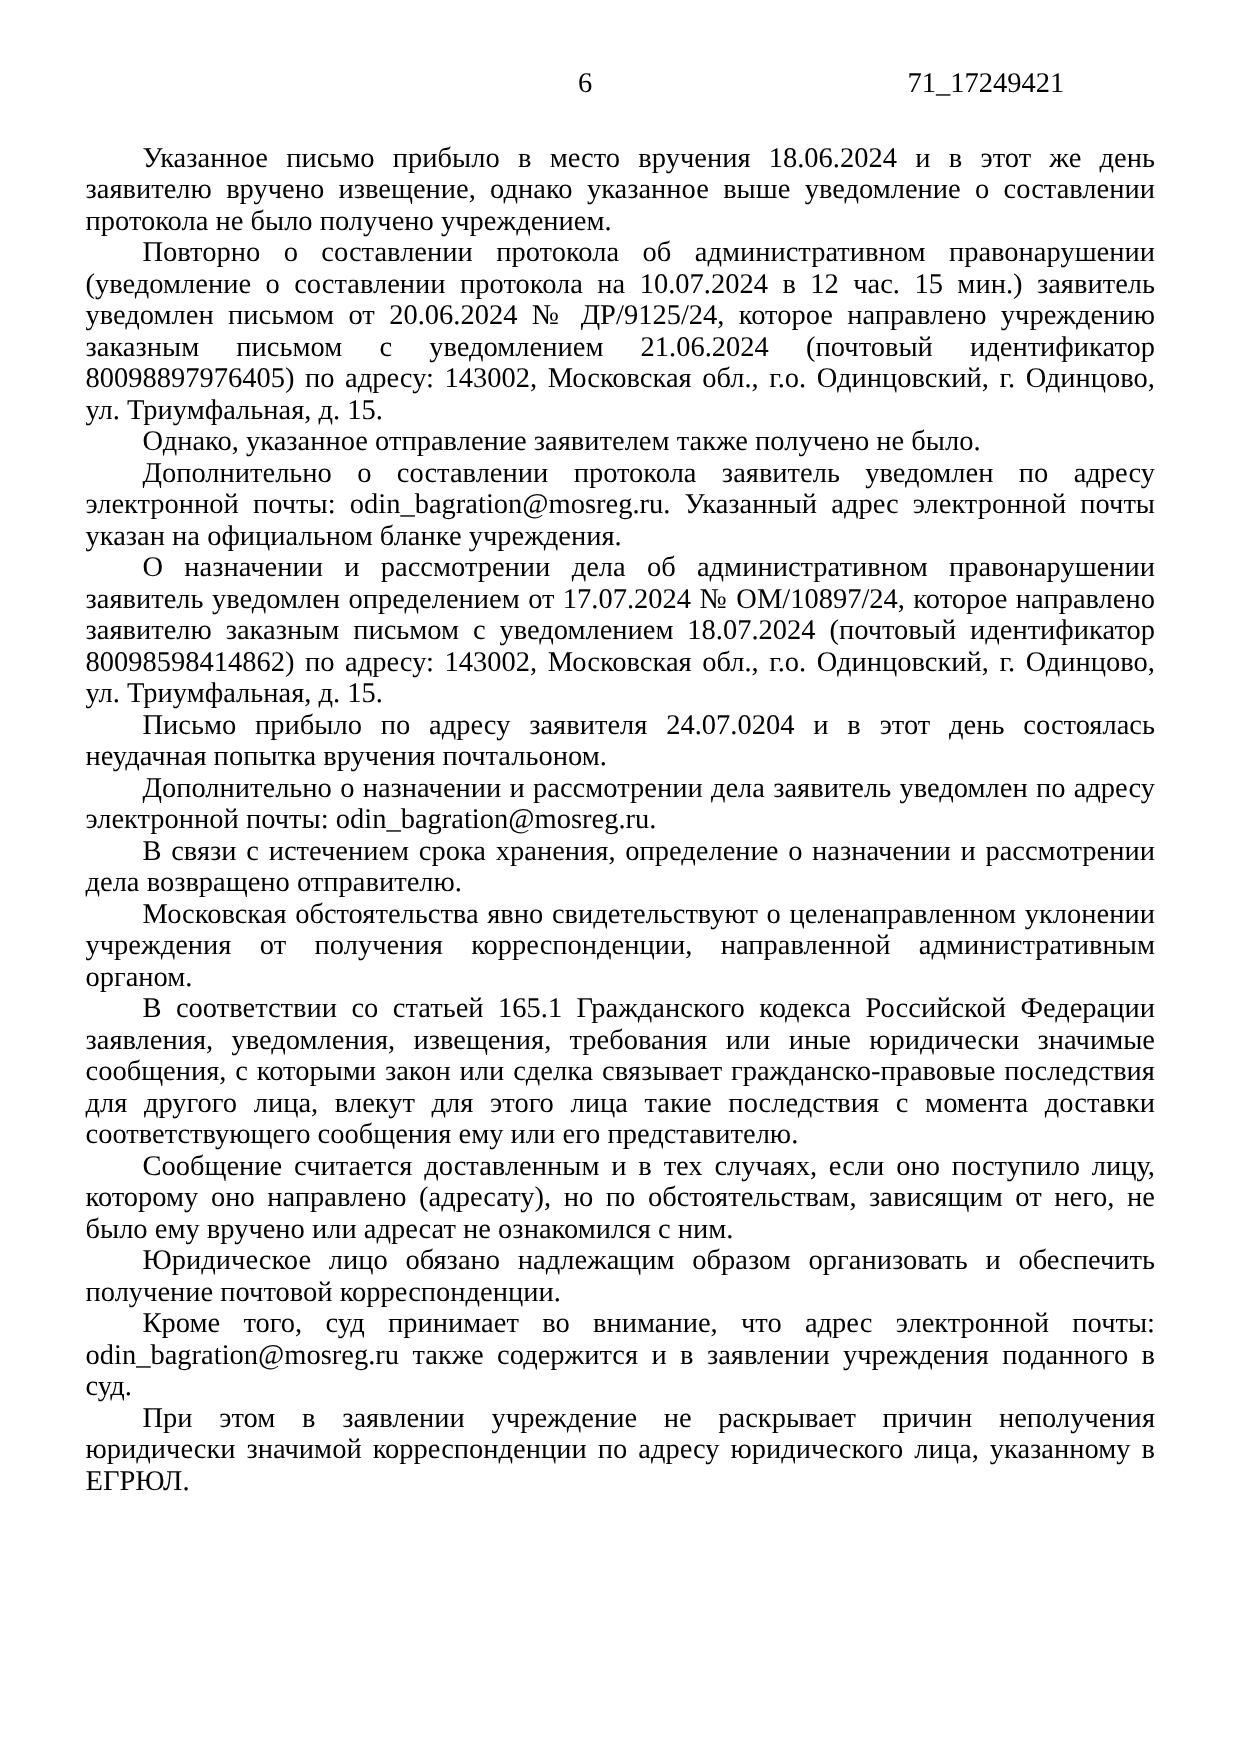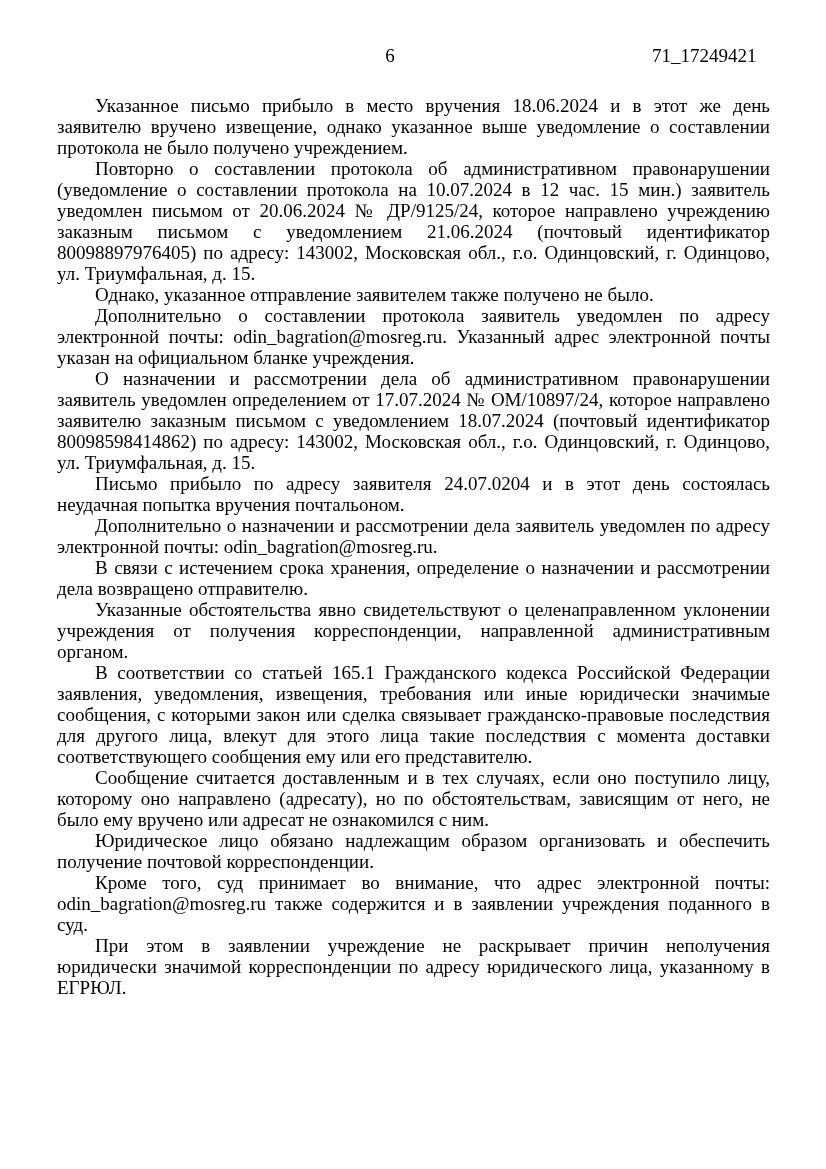--- a/index.html
+++ b/index.html
@@ -31,21 +31,21 @@
   }
   .page-number {
     position: absolute;
     left: 330px;
     top: 0;
     width: 120px;
     text-align: center;
   }
   .case-number {
     position: absolute;
-    left: 652px;
+    left: 605px;
     top: 0;
     white-space: nowrap;
     font-family: Liberation Serif, serif;
   }
   .body-text {
     position: absolute;
     top: 95px;
     left: 57px;
     width: 713px;
     font-size: 19px;
@@ -73,21 +73,21 @@
 
   <div class="body-text">
     <p class="indent">Указанное письмо прибыло в место вручения 18.06.2024 и в этот же день заявителю вручено извещение, однако указанное выше уведомление о составлении протокола не было получено учреждением.</p>
     <p class="indent">Повторно о составлении протокола об административном правонарушении (уведомление о составлении протокола на 10.07.2024 в 12 час. 15 мин.) заявитель уведомлен письмом от 20.06.2024 № ДР/9125/24, которое направлено учреждению заказным письмом с уведомлением 21.06.2024 (почтовый идентификатор 80098897976405) по адресу: 143002, Московская обл., г.о. Одинцовский, г. Одинцово, ул. Триумфальная, д. 15.</p>
     <p class="indent">Однако, указанное отправление заявителем также получено не было.</p>
     <p class="indent">Дополнительно о составлении протокола заявитель уведомлен по адресу электронной почты: odin_bagration@mosreg.ru. Указанный адрес электронной почты указан на официальном бланке учреждения.</p>
     <p class="indent">О назначении и рассмотрении дела об административном правонарушении заявитель уведомлен определением от 17.07.2024 № ОМ/10897/24, которое направлено заявителю заказным письмом с уведомлением 18.07.2024 (почтовый идентификатор 80098598414862) по адресу: 143002, Московская обл., г.о. Одинцовский, г. Одинцово, ул. Триумфальная, д. 15.</p>
     <p class="indent">Письмо прибыло по адресу заявителя 24.07.0204 и в этот день состоялась неудачная попытка вручения почтальоном.</p>
     <p class="indent">Дополнительно о назначении и рассмотрении дела заявитель уведомлен по адресу электронной почты: odin_bagration@mosreg.ru.</p>
     <p class="indent">В связи с истечением срока хранения, определение о назначении и рассмотрении дела возвращено отправителю.</p>
-    <p class="indent">Указанные обстоятельства явно свидетельствуют о целенаправленном уклонении учреждения от получения корреспонденции, направленной административным органом.</p>
+    <p class="indent">Московская обстоятельства явно свидетельствуют о целенаправленном уклонении учреждения от получения корреспонденции, направленной административным органом.</p>
     <p class="indent">В соответствии со статьей 165.1 Гражданского кодекса Российской Федерации заявления, уведомления, извещения, требования или иные юридически значимые сообщения, с которыми закон или сделка связывает гражданско-правовые последствия для другого лица, влекут для этого лица такие последствия с момента доставки соответствующего сообщения ему или его представителю.</p>
     <p class="indent">Сообщение считается доставленным и в тех случаях, если оно поступило лицу, которому оно направлено (адресату), но по обстоятельствам, зависящим от него, не было ему вручено или адресат не ознакомился с ним.</p>
     <p class="indent">Юридическое лицо обязано надлежащим образом организовать и обеспечить получение почтовой корреспонденции.</p>
     <p class="indent">Кроме того, суд принимает во внимание, что адрес электронной почты: odin_bagration@mosreg.ru также содержится и в заявлении учреждения поданного в суд.</p>
     <p class="indent">При этом в заявлении учреждение не раскрывает причин неполучения юридически значимой корреспонденции по адресу юридического лица, указанному в ЕГРЮЛ.</p>
   </div>
 
 </div>
 
 </body></html>

